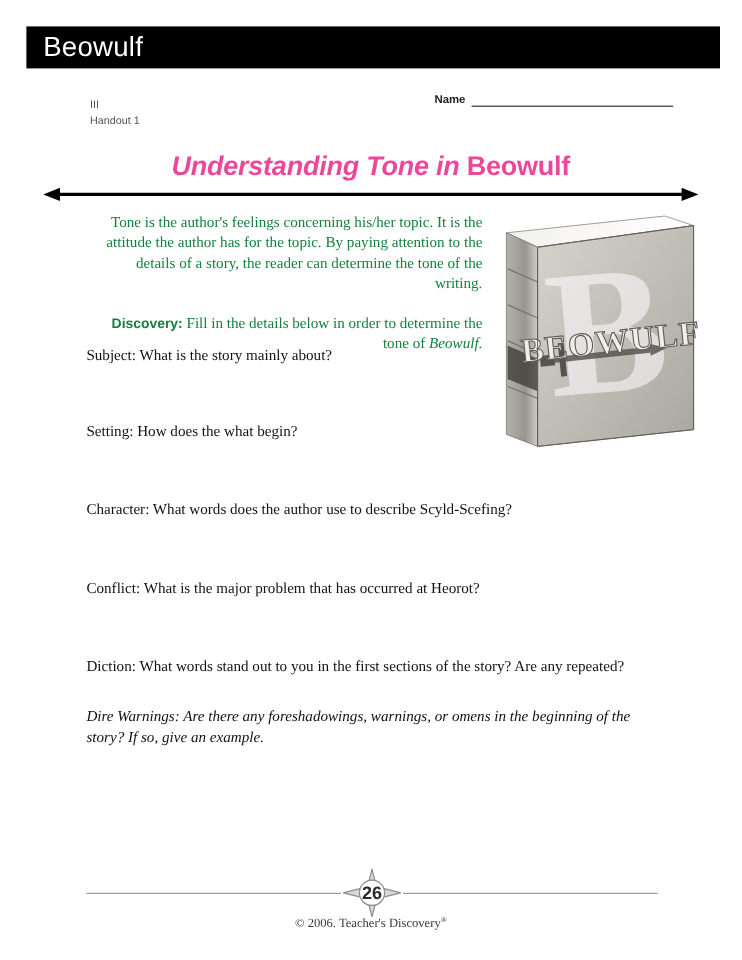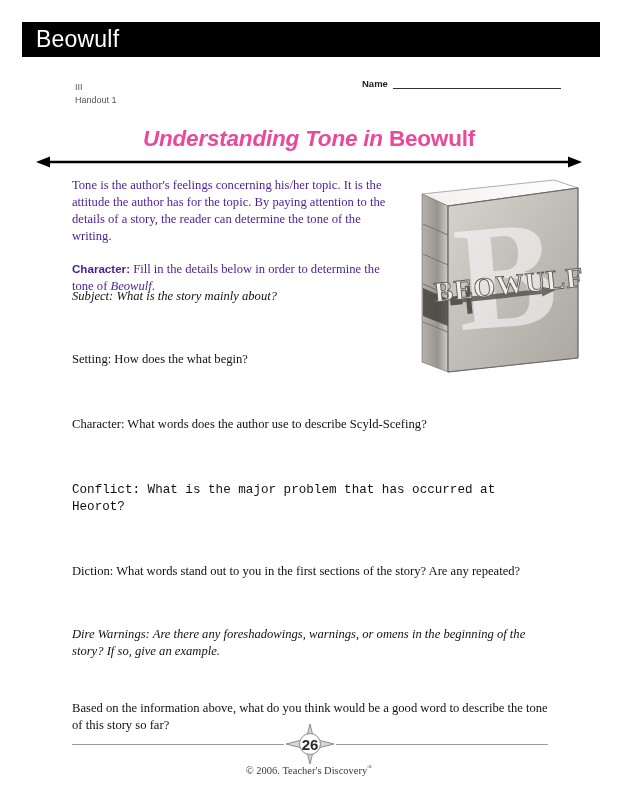--- a/index.html
+++ b/index.html
@@ -107,43 +107,44 @@
 
   
   .body-col {
     position: absolute;
     left: 72px;
     top: 177px;
     width: 330px;
     font-family: "Liberation Serif", serif;
     font-size: 12.6px;
     line-height: 1.36;
-    color: #4c1d95;
+    color: #15803d;
+    text-align: right;
   }
   .body-col p { margin: 0 0 15px 0; }
   .lead-in { font-weight: bold; font-family: "Liberation Sans", sans-serif; font-size: 11.6px; }
   .ital { font-style: italic; }
 
   
   .prompts {
     position: absolute;
     left: 72px;
     top: 288px;
     width: 478px;
     font-family: "Liberation Serif", serif;
     font-size: 12.6px;
     line-height: 1.34;
     color: #111111;
   }
   .prompt { margin: 0; }
-  .prompt.gap-a { margin-bottom: 46px; font-style: italic; }
+  .prompt.gap-a { margin-bottom: 46px; }
   .prompt.gap-b { margin-bottom: 48px; }
   .prompt.gap-c { margin-bottom: 49px; }
-  .prompt.gap-d { margin-bottom: 48px; font-family: Liberation Mono, monospace; }
-  .prompt.gap-e { margin-bottom: 46px; }
+  .prompt.gap-d { margin-bottom: 48px; }
+  .prompt.gap-e { margin-bottom: 26px; }
   .prompt.gap-f { margin-bottom: 40px; font-style: italic; }
 
   
   .book-wrap {
     position: absolute;
     left: 404px;
     top: 176px;
     width: 180px;
     height: 220px;
   }
@@ -227,21 +228,21 @@
   <div class="arrow-rule">
     <svg width="546" height="14" viewBox="0 0 546 14" xmlns="http://www.w3.org/2000/svg">
       <line x1="10" y1="7" x2="536" y2="7" stroke="#000000" stroke-width="2.6"></line>
       <polygon points="0,7 14,1.4 14,12.6" fill="#000000"></polygon>
       <polygon points="546,7 532,1.4 532,12.6" fill="#000000"></polygon>
     </svg>
   </div>
 
   <div class="body-col">
     <p>Tone is the author's feelings concerning his/her topic. It is the attitude the author has for the topic. By paying attention to the details of a story, the reader can determine the tone of the writing.</p>
-    <p><span class="lead-in">Character:</span><span> Fill in the details below in order to determine the tone of </span><span class="ital">Beowulf</span><span>.</span></p>
+    <p><span class="lead-in">Discovery:</span><span> Fill in the details below in order to determine the tone of </span><span class="ital">Beowulf</span><span>.</span></p>
   </div>
 
   <div class="book-wrap">
     <svg width="180" height="220" viewBox="0 0 180 220" xmlns="http://www.w3.org/2000/svg">
       <defs>
         <linearGradient id="coverGrad" x1="0" y1="0" x2="1" y2="1">
           <stop offset="0%" stop-color="#d8d5cf"></stop>
           <stop offset="45%" stop-color="#c3c0ba"></stop>
           <stop offset="100%" stop-color="#a9a6a0"></stop>
         </linearGradient>
@@ -295,21 +296,20 @@
     </svg>
   </div>
 
   <div class="prompts">
     <p class="prompt gap-a">Subject: What is the story mainly about?</p>
     <p class="prompt gap-b">Setting: How does the what begin?</p>
     <p class="prompt gap-c">Character: What words does the author use to describe Scyld-Scefing?</p>
     <p class="prompt gap-d">Conflict: What is the major problem that has occurred at Heorot?</p>
     <p class="prompt gap-e">Diction: What words stand out to you in the first sections of the story? Are any repeated?</p>
     <p class="prompt gap-f">Dire Warnings: Are there any foreshadowings, warnings, or omens in the beginning of the story? If so, give an example.</p>
-    <p class="prompt">Based on the information above, what do you think would be a good word to describe the tone of this story so far?</p>
   </div>
 
   <div class="footer-rule-left"></div>
   <div class="footer-rule-right"></div>
 
   <div class="page-ornament">
     <svg width="56" height="44" viewBox="0 0 56 44" xmlns="http://www.w3.org/2000/svg">
       <g fill="none" stroke="#8d8d8d" stroke-width="1">
         <polygon points="28,2 32,18 28,22 24,18" fill="#d7d7d7"></polygon>
         <polygon points="28,42 32,26 28,22 24,26" fill="#d7d7d7"></polygon>

